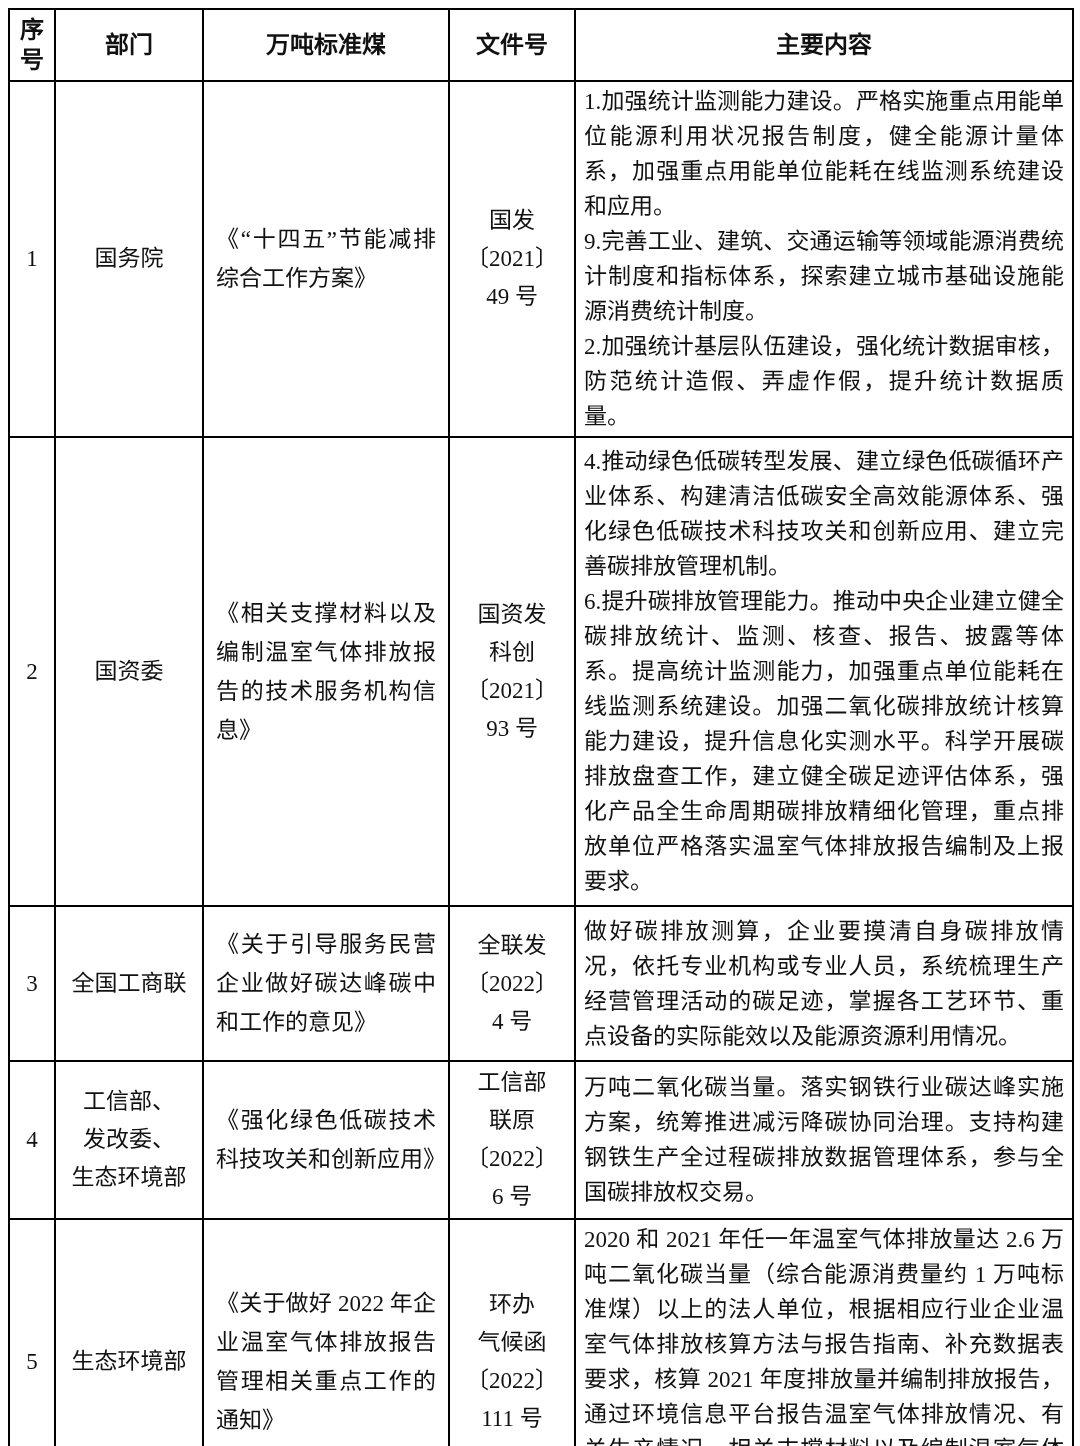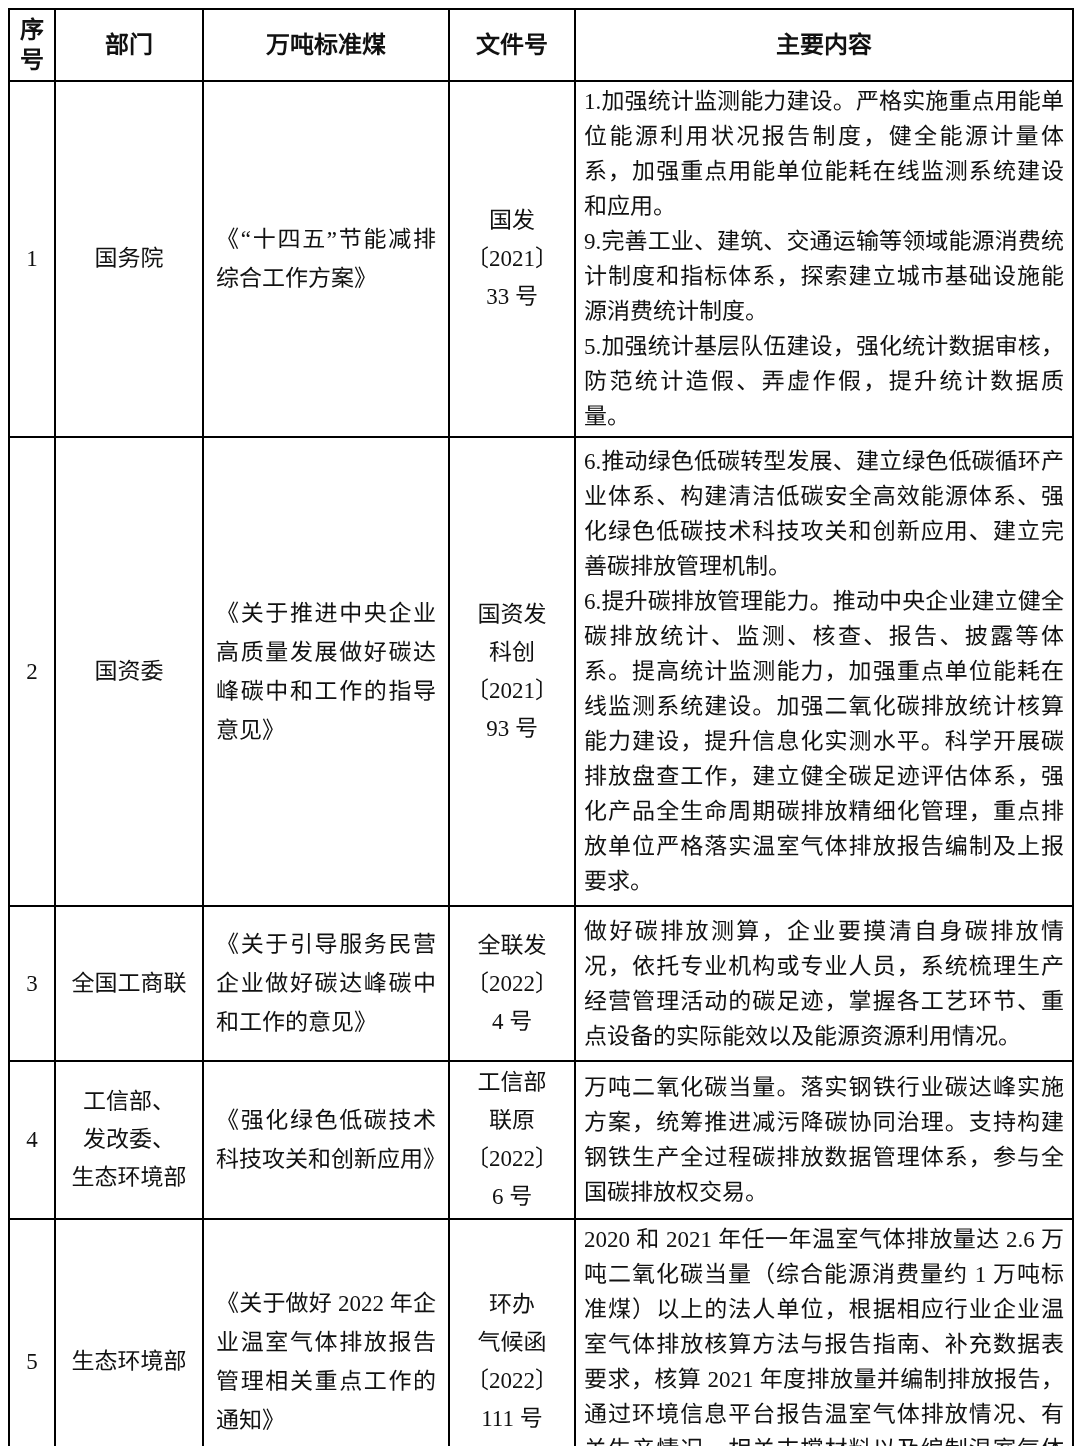--- a/index.html
+++ b/index.html
@@ -97,37 +97,37 @@
         <th>主要内容</th>
       </tr>
     </thead>
     <tbody>
       <tr class="row-1">
         <td class="cell-center">1</td>
         <td class="cell-center">国务院</td>
         <td class="cell-policy">《“十四五”节能减排综合工作方案》</td>
         <td class="cell-center">国发
 〔2021〕
-33 号</td>
+49 号</td>
         <td class="cell-content">
           <p>1.加强统计监测能力建设。严格实施重点用能单位能源利用状况报告制度，健全能源计量体系，加强重点用能单位能耗在线监测系统建设和应用。</p>
           <p>9.完善工业、建筑、交通运输等领域能源消费统计制度和指标体系，探索建立城市基础设施能源消费统计制度。</p>
-          <p>5.加强统计基层队伍建设，强化统计数据审核，防范统计造假、弄虚作假，提升统计数据质量。</p>
+          <p>2.加强统计基层队伍建设，强化统计数据审核，防范统计造假、弄虚作假，提升统计数据质量。</p>
         </td>
       </tr>
       <tr class="row-2">
         <td class="cell-center">2</td>
         <td class="cell-center">国资委</td>
-        <td class="cell-policy">《关于推进中央企业高质量发展做好碳达峰碳中和工作的指导意见》</td>
+        <td class="cell-policy">《相关支撑材料以及编制温室气体排放报告的技术服务机构信息》</td>
         <td class="cell-center">国资发
 科创
 〔2021〕
 93 号</td>
         <td class="cell-content">
-          <p>6.推动绿色低碳转型发展、建立绿色低碳循环产业体系、构建清洁低碳安全高效能源体系、强化绿色低碳技术科技攻关和创新应用、建立完善碳排放管理机制。</p>
+          <p>4.推动绿色低碳转型发展、建立绿色低碳循环产业体系、构建清洁低碳安全高效能源体系、强化绿色低碳技术科技攻关和创新应用、建立完善碳排放管理机制。</p>
           <p>6.提升碳排放管理能力。推动中央企业建立健全碳排放统计、监测、核查、报告、披露等体系。提高统计监测能力，加强重点单位能耗在线监测系统建设。加强二氧化碳排放统计核算能力建设，提升信息化实测水平。科学开展碳排放盘查工作，建立健全碳足迹评估体系，强化产品全生命周期碳排放精细化管理，重点排放单位严格落实温室气体排放报告编制及上报要求。</p>
         </td>
       </tr>
       <tr class="row-3">
         <td class="cell-center">3</td>
         <td class="cell-center">全国工商联</td>
         <td class="cell-policy">《关于引导服务民营企业做好碳达峰碳中和工作的意见》</td>
         <td class="cell-center">全联发
 〔2022〕
 4 号</td>

